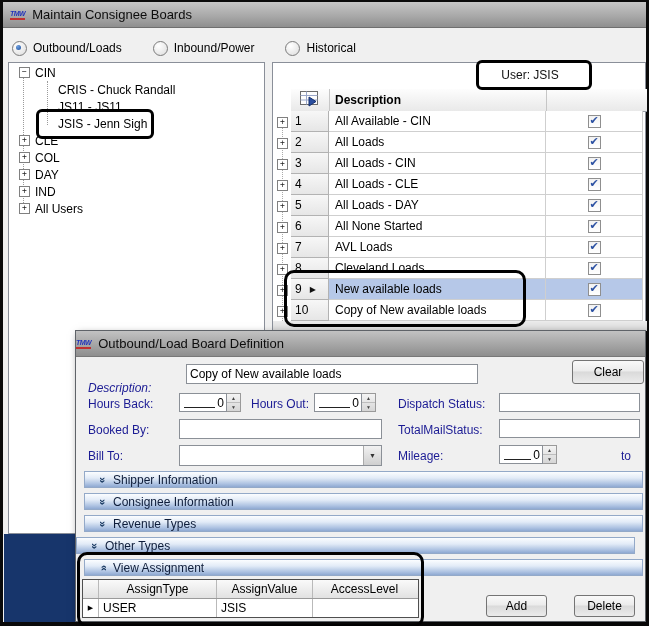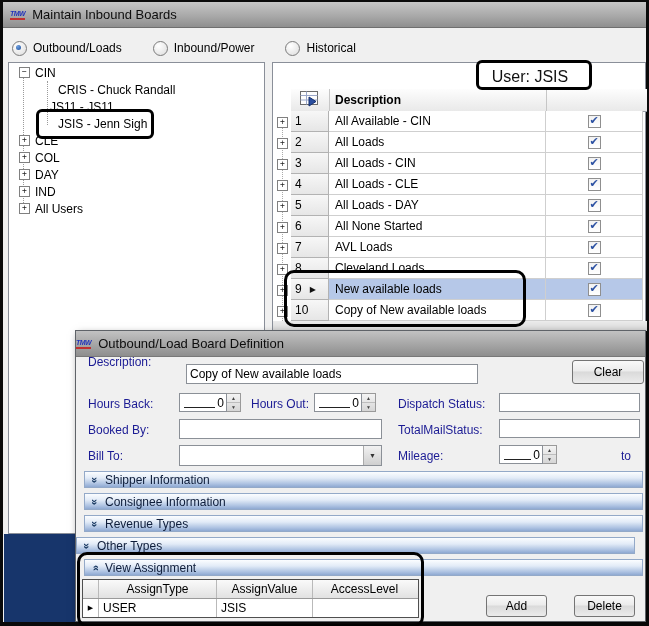--- a/index.html
+++ b/index.html
@@ -29,21 +29,21 @@
   
   .tree-panel{left:8px;top:62px;width:257px;height:472px;background:#fff;border:1px solid #8a8f99;}
   .trow{position:absolute;left:0;height:17px;display:flex;align-items:center;}
   .ebox{width:9px;height:9px;border:1px solid #808080;background:#fff;font-size:8px;line-height:7px;
         text-align:center;color:#222;font-family:"DejaVu Sans Mono",monospace;flex:0 0 auto;}
   .tlabel{font-size:12px;margin-left:5px;white-space:nowrap;}
   .spine{position:absolute;width:0;border-left:1px dotted #9a9a9a;}
 
   
   .grid-panel{left:272px;top:62px;width:374px;height:268px;background:#fff;border:1px solid #8a8f99;}
-  .user-badge{position:absolute;left:200px;top:5px;width:114px;text-align:center;font-size:16px;color:#111;}
+  .user-badge{position:absolute;left:200px;top:5px;width:114px;text-align:center;font-size:12px;color:#111;}
   .ghead{position:absolute;left:18px;top:26px;width:356px;height:22px;
          background:linear-gradient(180deg,#fdfdfd,#e9e9e9);border-bottom:1px solid #9aa0a8;display:flex;}
   .gh-icon{width:38px;display:flex;align-items:center;justify-content:center;border-right:1px solid #c6c6c6;}
   .gh-desc{width:217px;display:flex;align-items:center;padding-left:5px;font-weight:bold;border-right:1px solid #c6c6c6;box-sizing:border-box;}
   .gh-udc{width:97px;display:flex;align-items:center;justify-content:center;font-weight:bold;box-sizing:border-box;border-right:1px solid #c6c6c6;}
   .grow{position:absolute;left:0;width:374px;height:21px;}
   .rowexp{position:absolute;left:4px;top:6px;}
   .gexp-spine{position:absolute;left:9px;top:54px;height:204px;border-left:1px dotted #ababab;width:0;}
   .gnum{position:absolute;left:18px;top:0;width:38px;height:21px;background:linear-gradient(180deg,#f7f7f7,#e6e6e6);
         border-right:1px solid #b2b2b2;border-bottom:1px solid #b2b2b2;box-sizing:border-box;
@@ -81,21 +81,21 @@
   .spin{width:14px;display:flex;flex-direction:column;border:1px solid #9a9a9a;border-left:none;
         background:linear-gradient(180deg,#f4f4f4,#d6d6d6);box-sizing:border-box;height:19px;}
   .sp{flex:1;font-size:5px;line-height:8px;text-align:center;color:#444;}
   .sp.up{border-bottom:1px solid #bdbdbd;}
   .combo{position:absolute;display:flex;background:#fff;border:1px solid #8b9097;box-sizing:border-box;}
   .combo-text{flex:1;}
   .combo-btn{width:17px;background:linear-gradient(180deg,#f2f2f2,#cfcfcf);border-left:1px solid #ababab;
         font-size:7px;display:flex;align-items:center;justify-content:center;color:#333;}
   .bar{position:absolute;height:17px;border:1px solid #93a9c8;
        background:linear-gradient(180deg,#fbfdff 0%,#e2ebf7 40%,#aec3e2 78%,#8fa9d2 100%);
-       display:flex;align-items:center;font-size:12px;color:#0e1d3a;padding-left:4px;box-sizing:border-box;}
+       display:flex;align-items:center;font-size:12px;color:#0e1d3a;padding-left:12px;box-sizing:border-box;}
   .chev{display:inline-block;transform:rotate(90deg);font-weight:bold;color:#16365f;font-size:11px;
         width:12px;text-align:center;margin-right:4px;}
   .chev.up{transform:rotate(-90deg);}
   .vgrid{position:absolute;left:6px;top:248px;width:335px;background:#fff;border:1px solid #4f4f4f;}
   .vg-head{display:flex;height:18px;background:linear-gradient(180deg,#fafafa,#e2e2e2);border-bottom:1px solid #9b9b9b;}
   .vg-hc{border-right:1px solid #b9b9b9;font-size:12px;display:flex;align-items:center;justify-content:center;box-sizing:border-box;}
   .vg-row{display:flex;height:18px;}
   .vg-sel{width:16px;border-right:1px solid #b9b9b9;display:flex;align-items:center;justify-content:center;
           font-size:7px;box-sizing:border-box;}
   .vg-dc{border-right:1px solid #b9b9b9;font-size:12px;display:flex;align-items:center;padding-left:4px;box-sizing:border-box;}
@@ -105,21 +105,21 @@
 </style>
 </head>
 <body>
 
 <div id="stage">
 
   <div class="abs mw-body"></div>
 
   <div class="abs mw-title">
     <span class="tmw">TMW</span>
-    <span class="title-text">Maintain Inbound Boards</span>
+    <span class="title-text">Maintain Consignee Boards</span>
   </div>
 
   <div class="abs radio-row">
     <span class="radio">
       <span class="rb sel"></span>
       <span class="lbl">Outbound/Loads</span>
     </span>
     <span class="radio">
       <span class="rb"></span>
       <span class="lbl">Inbound/Power</span>
@@ -134,21 +134,21 @@
     <div class="spine" style="left:14px;top:10px;height:130px;"></div>
     <div class="spine" style="left:38px;top:18px;height:44px;"></div>
 
     <div class="trow" style="top:1px;left:10px;">
       <span class="ebox">−</span>
       <span class="tlabel">CIN</span>
     </div>
     <div class="trow" style="top:18px;left:44px;">
       <span class="tlabel">CRIS - Chuck Randall</span>
     </div>
-    <div class="trow" style="top:35px;left:36px;align-items:center;">
+    <div class="trow" style="top:35px;left:44px;align-items:center;">
       <span class="tlabel">JS11 - JS11</span>
     </div>
     <div class="trow" style="top:52px;left:44px;">
       <span class="tlabel">JSIS - Jenn Sigh</span>
     </div>
     <div class="trow" style="top:69px;left:10px;">
       <span class="ebox">+</span>
       <span class="tlabel">CLE</span>
     </div>
     <div class="trow" style="top:86px;left:10px;">
@@ -312,21 +312,21 @@
   </div>
 
   <div class="abs navy"></div>
 
   <div class="abs dialog">
     <div class="dlg-title">
       <span class="tmw">TMW</span>
       <span class="title-text">Outbound/Load Board Definition</span>
     </div>
 
-    <span class="flabel" style="left:12px;top:24px;">Description:</span>
+    <span class="flabel" style="left:12px;top:50px;font-style:italic;">Description:</span>
     <input class="tinput" style="left: 110px; top: 33px; width: 292px; height: 20px;" value="Copy of New available loads">
     <div class="btn" style="left:496px;top:29px;width:72px;height:24px;">Clear</div>
 
     <span class="flabel" style="left:12px;top:66px;">Hours Back:</span>
     <div class="numfield" style="left:103px;top:62px;">
       <div class="numbox" style="width:48px;">
           <span class="uline"></span>
           <span class="numval">0</span>
         </div>
       <div class="spin">

